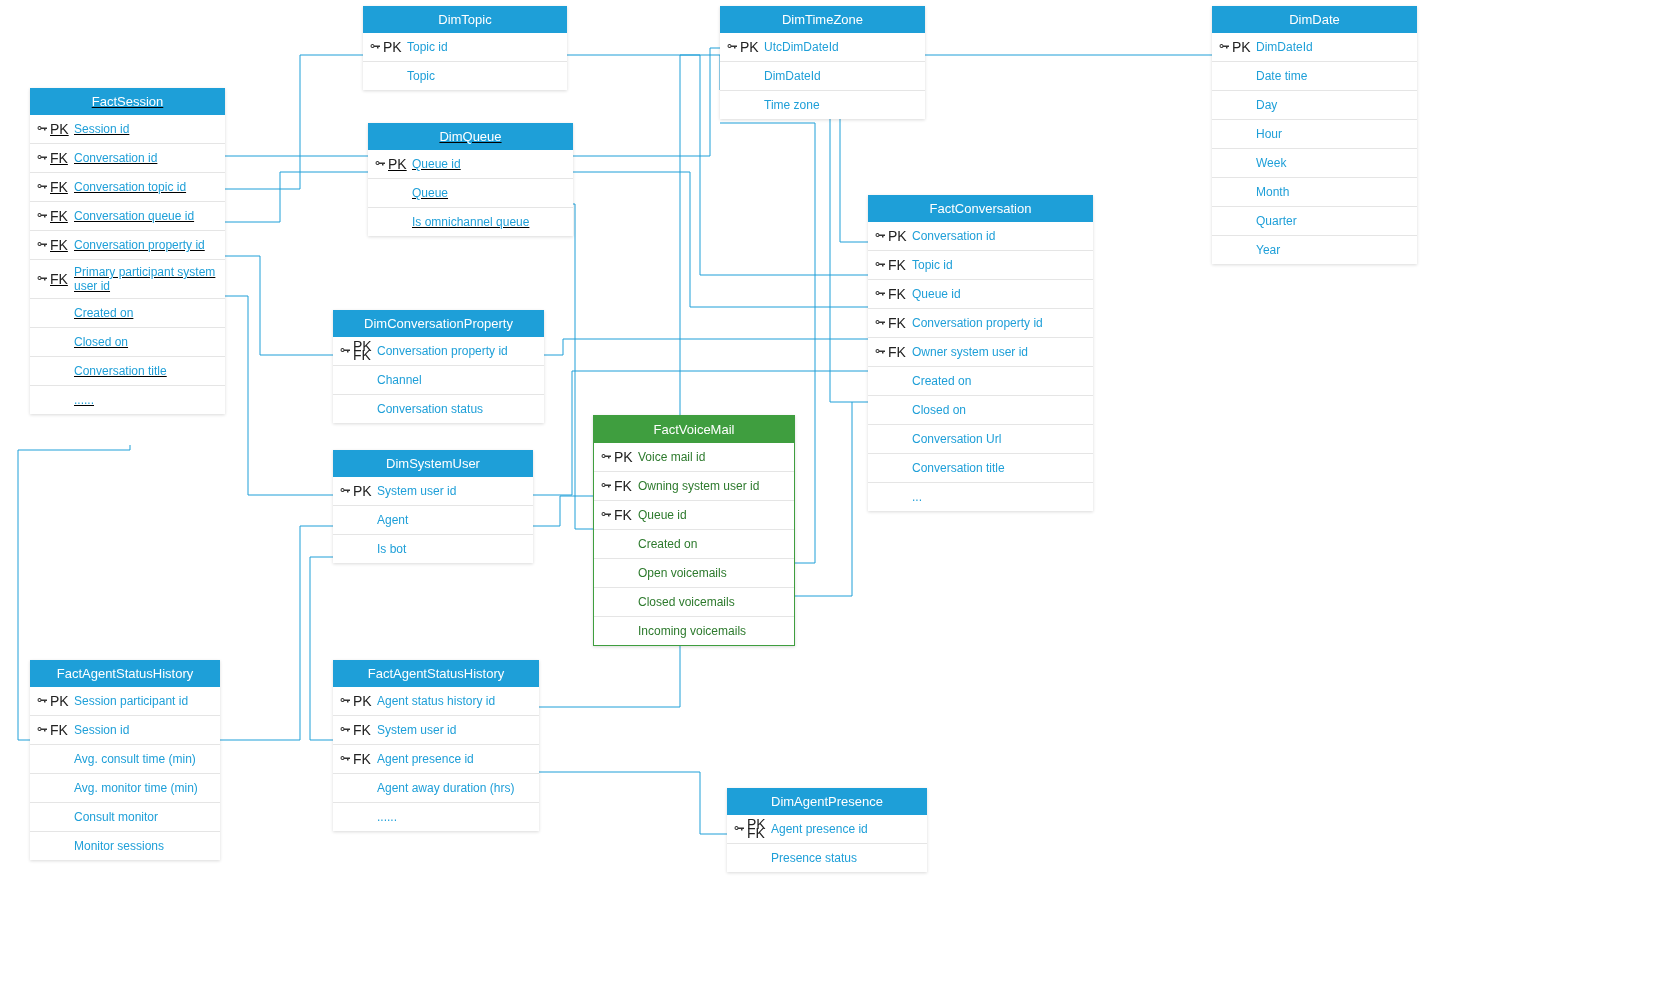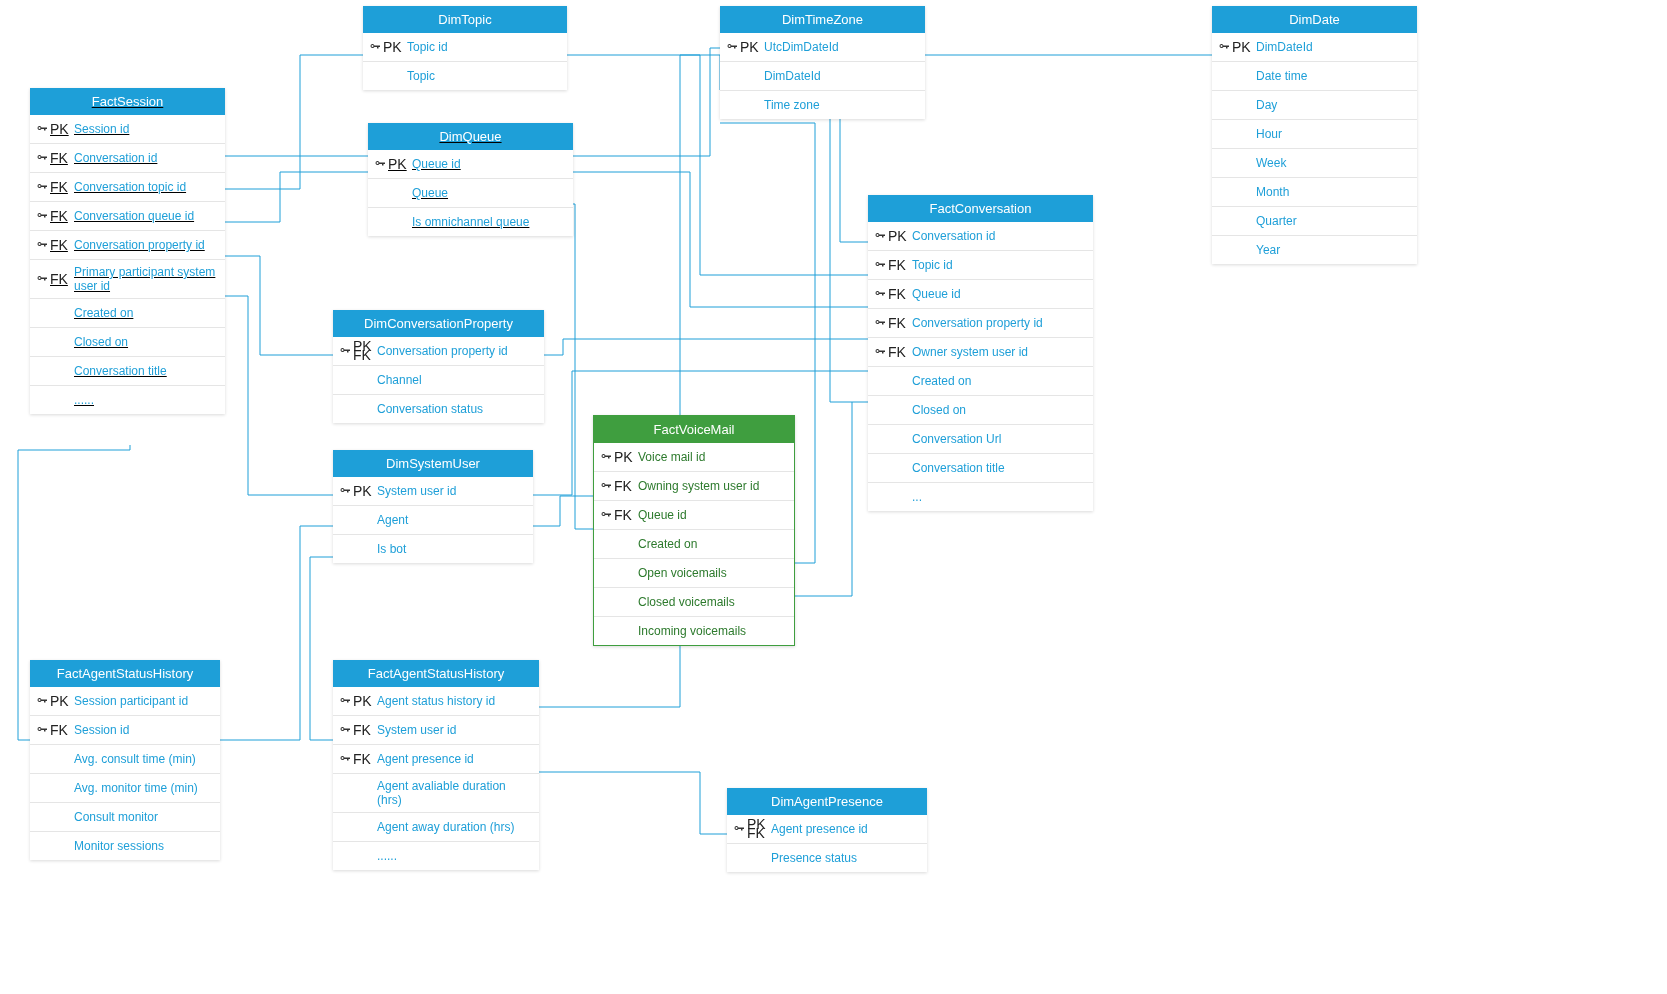--- a/index.html
+++ b/index.html
@@ -530,24 +530,20 @@
         <div class="keycol">
           <svg class="key-icon" viewBox="0 0 24 24">
             <path fill="#333" d="M7 14a4 4 0 1 1 3.87-5H22v3h-3v3h-3v-3h-5.13A4 4 0 0 1 7 14zm0-6a2 2 0 1 0 0 4 2 2 0 0 0 0-4z"></path>
           </svg>
           <span class="keytext">FK</span>
         </div>
         <div class="name">Agent presence id</div>
       </div>
       <div class="row">
         <div class="keycol"></div>
-        <div class="name">Agent avaliable duration (hrs)</div>
-      </div>
-      <div class="row">
-        <div class="keycol"></div>
         <div class="name">Agent away duration (hrs)</div>
       </div>
       <div class="row">
         <div class="keycol"></div>
         <div class="name">......</div>
       </div>
     </div>
 </div>
 
 <div class="entity blue" style="left:727px; top:788px; width:200px;">

